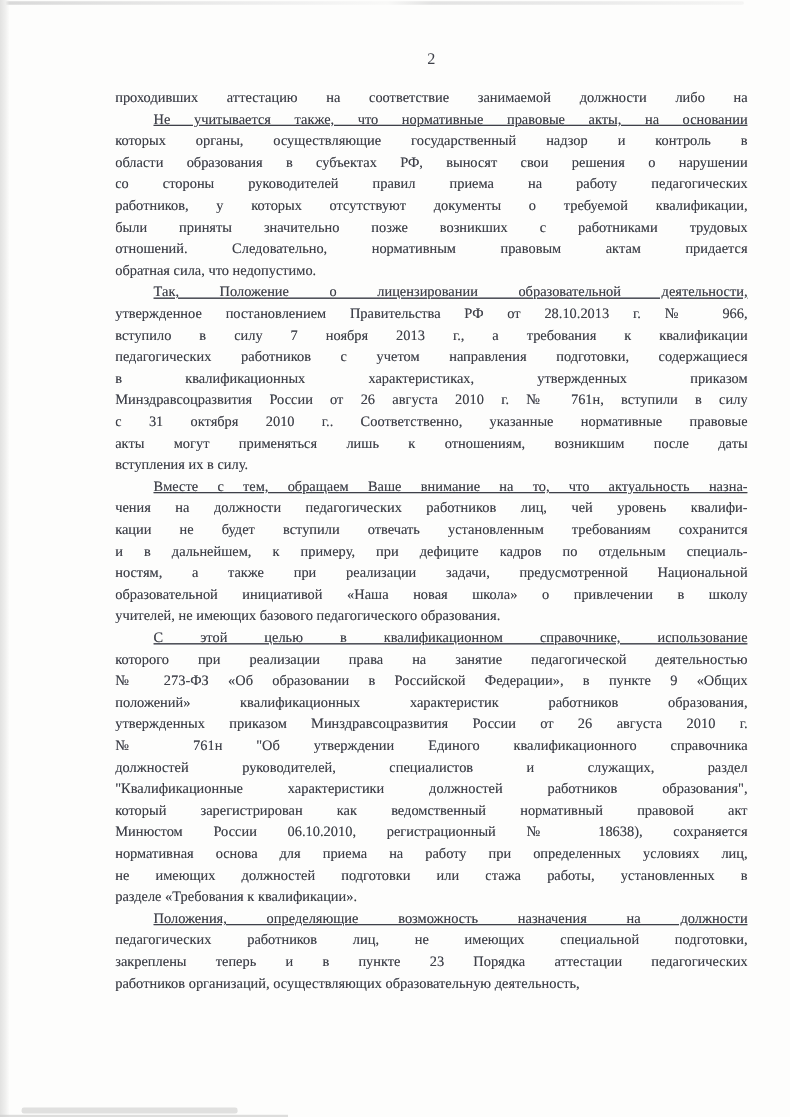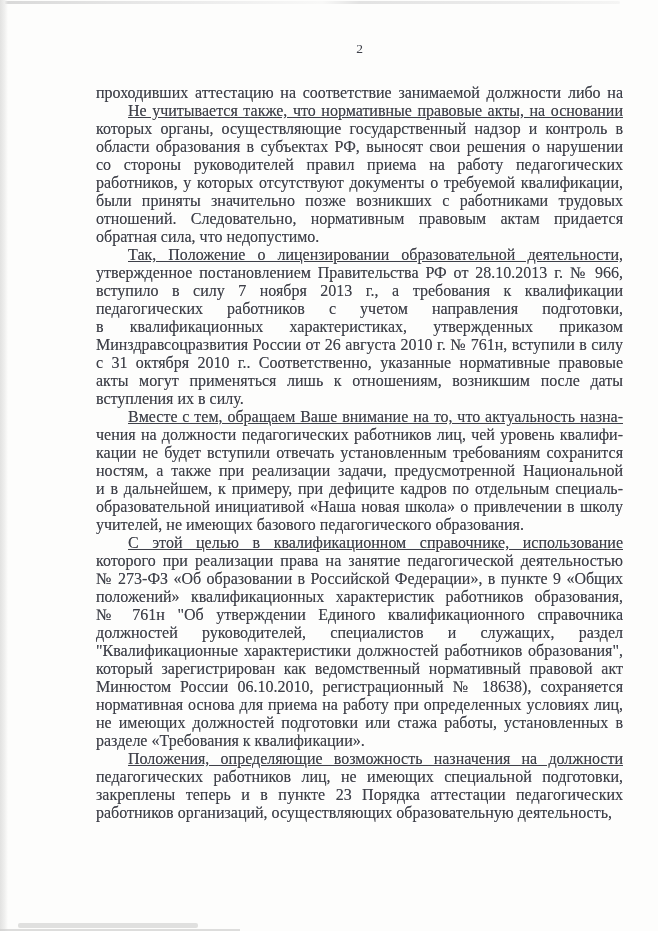--- a/index.html
+++ b/index.html
@@ -36,22 +36,22 @@
   }
   .page-number {
     position: absolute;
     top: 41px; left: 96px; width: 527px;
     text-align: center;
     font-size: 13.5px;
     line-height: 16px;
   }
   .doc-body {
     position: absolute;
-    left: 96px; top: 84px; width: 527px;
-    font-size: 16px;
+    left: 96px; top: 72px; width: 527px;
+    font-size: 12px;
     line-height: 18px;
     text-shadow: 0 0 0.4px rgba(62, 64, 73, 0.55);
   }
   .paragraph { margin: 0; }
   .line {
     text-align: justify;
     text-align-last: justify;
     white-space: normal;
     height: 18px;
     overflow: hidden;
@@ -92,30 +92,31 @@
         <div class="line">в квалификационных характеристиках, утвержденных приказом</div>
         <div class="line">Минздравсоцразвития России от 26 августа 2010 г. № 761н, вступили в силу</div>
         <div class="line">с 31 октября 2010 г.. Соответственно, указанные нормативные правовые</div>
         <div class="line">акты могут применяться лишь к отношениям, возникшим после даты</div>
         <div class="line line--end">вступления их в силу.</div>
       </div>
       <div class="paragraph">
         <div class="line line--indent">Вместе с тем, обращаем Ваше внимание на то, что актуальность назна-</div>
         <div class="line">чения на должности педагогических работников лиц, чей уровень квалифи-</div>
         <div class="line">кации не будет вступили отвечать установленным требованиям сохранится</div>
+        <div class="line">и в дальнейшем, к примеру, при дефиците кадров по отдельным специаль-</div>
         <div class="line">ностям, а также при реализации задачи, предусмотренной Национальной</div>
-        <div class="line">и в дальнейшем, к примеру, при дефиците кадров по отдельным специаль-</div>
         <div class="line">образовательной инициативой «Наша новая школа» о привлечении в школу</div>
         <div class="line line--end">учителей, не имеющих базового педагогического образования.</div>
       </div>
       <div class="paragraph">
         <div class="line line--indent">С этой целью в квалификационном справочнике, использование</div>
         <div class="line">которого при реализации права на занятие педагогической деятельностью</div>
         <div class="line">№ 273-ФЗ «Об образовании в Российской Федерации», в пункте 9 «Общих</div>
         <div class="line">положений» квалификационных характеристик работников образования,</div>
+        <div class="line">утвержденных приказом Минздравсоцразвития России от 26 августа 2010 г.</div>
         <div class="line">№ 761н "Об утверждении Единого квалификационного справочника</div>
         <div class="line">должностей руководителей, специалистов и служащих, раздел</div>
         <div class="line">"Квалификационные характеристики должностей работников образования",</div>
         <div class="line">который зарегистрирован как ведомственный нормативный правовой акт</div>
         <div class="line">Минюстом России 06.10.2010, регистрационный № 18638), сохраняется</div>
         <div class="line">нормативная основа для приема на работу при определенных условиях лиц,</div>
         <div class="line">не имеющих должностей подготовки или стажа работы, установленных в</div>
         <div class="line line--end">разделе «Требования к квалификации».</div>
       </div>
       <div class="paragraph">

